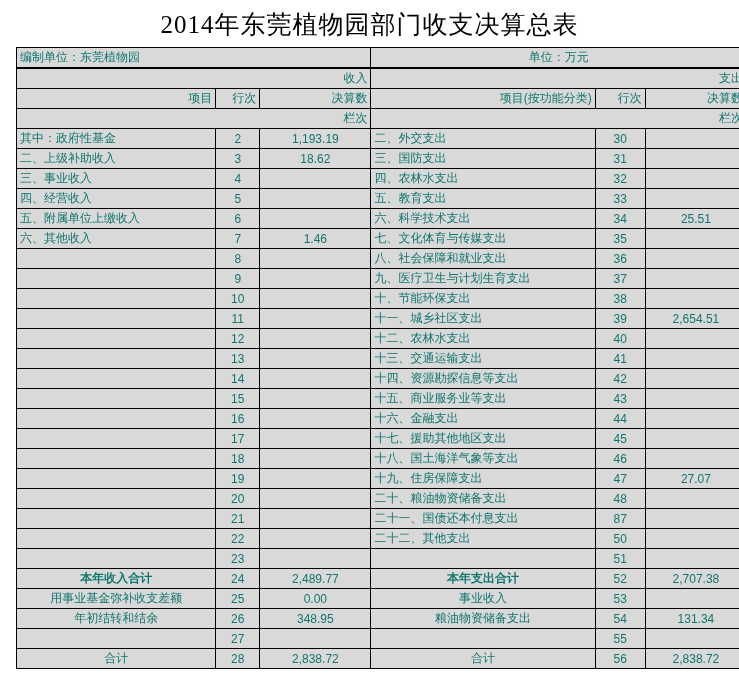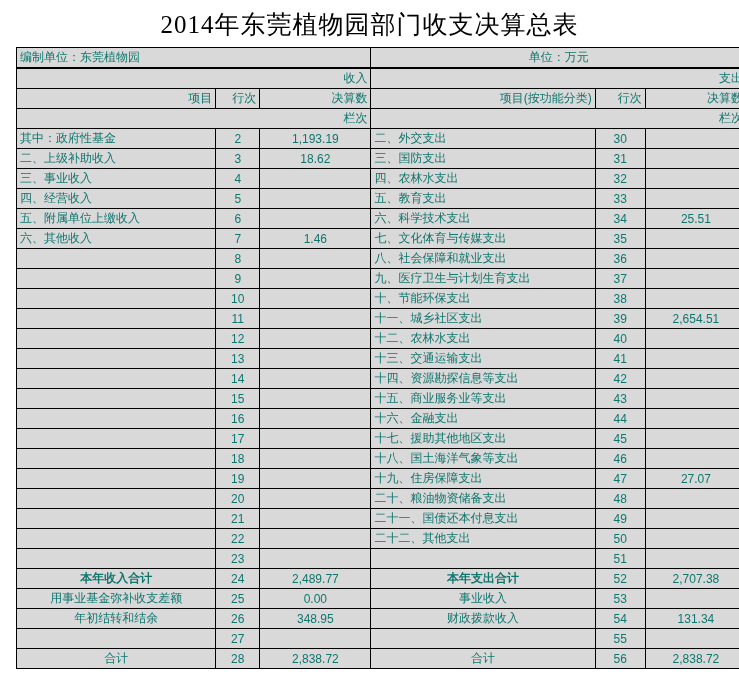--- a/index.html
+++ b/index.html
@@ -257,21 +257,21 @@
           <td class="r num"></td>
           <td class="l">二十、粮油物资储备支出</td>
           <td class="c num">48</td>
           <td class="r num"></td>
         </tr>
         <tr>
           <td class="l"></td>
           <td class="c num">21</td>
           <td class="r num"></td>
           <td class="l">二十一、国债还本付息支出</td>
-          <td class="c num">49</td>
+          <td class="c num">87</td>
           <td class="r num"></td>
         </tr>
         <tr>
           <td class="l"></td>
           <td class="c num">22</td>
           <td class="r num"></td>
           <td class="l">二十二、其他支出</td>
           <td class="c num">50</td>
           <td class="r num"></td>
         </tr>
@@ -298,21 +298,21 @@
           <td class="c num">25</td>
           <td class="r num">0.00</td>
           <td class="c">事业收入</td>
           <td class="c num">53</td>
           <td class="r num"></td>
         </tr>
         <tr>
           <td class="c">年初结转和结余</td>
           <td class="c num">26</td>
           <td class="r num">348.95</td>
-          <td class="c">财政拨款收入</td>
+          <td class="c">粮油物资储备支出</td>
           <td class="c num">54</td>
           <td class="r num">131.34</td>
         </tr>
         <tr>
           <td class="c"></td>
           <td class="c num">27</td>
           <td class="r num"></td>
           <td class="c"></td>
           <td class="c num">55</td>
           <td class="r num"></td>

